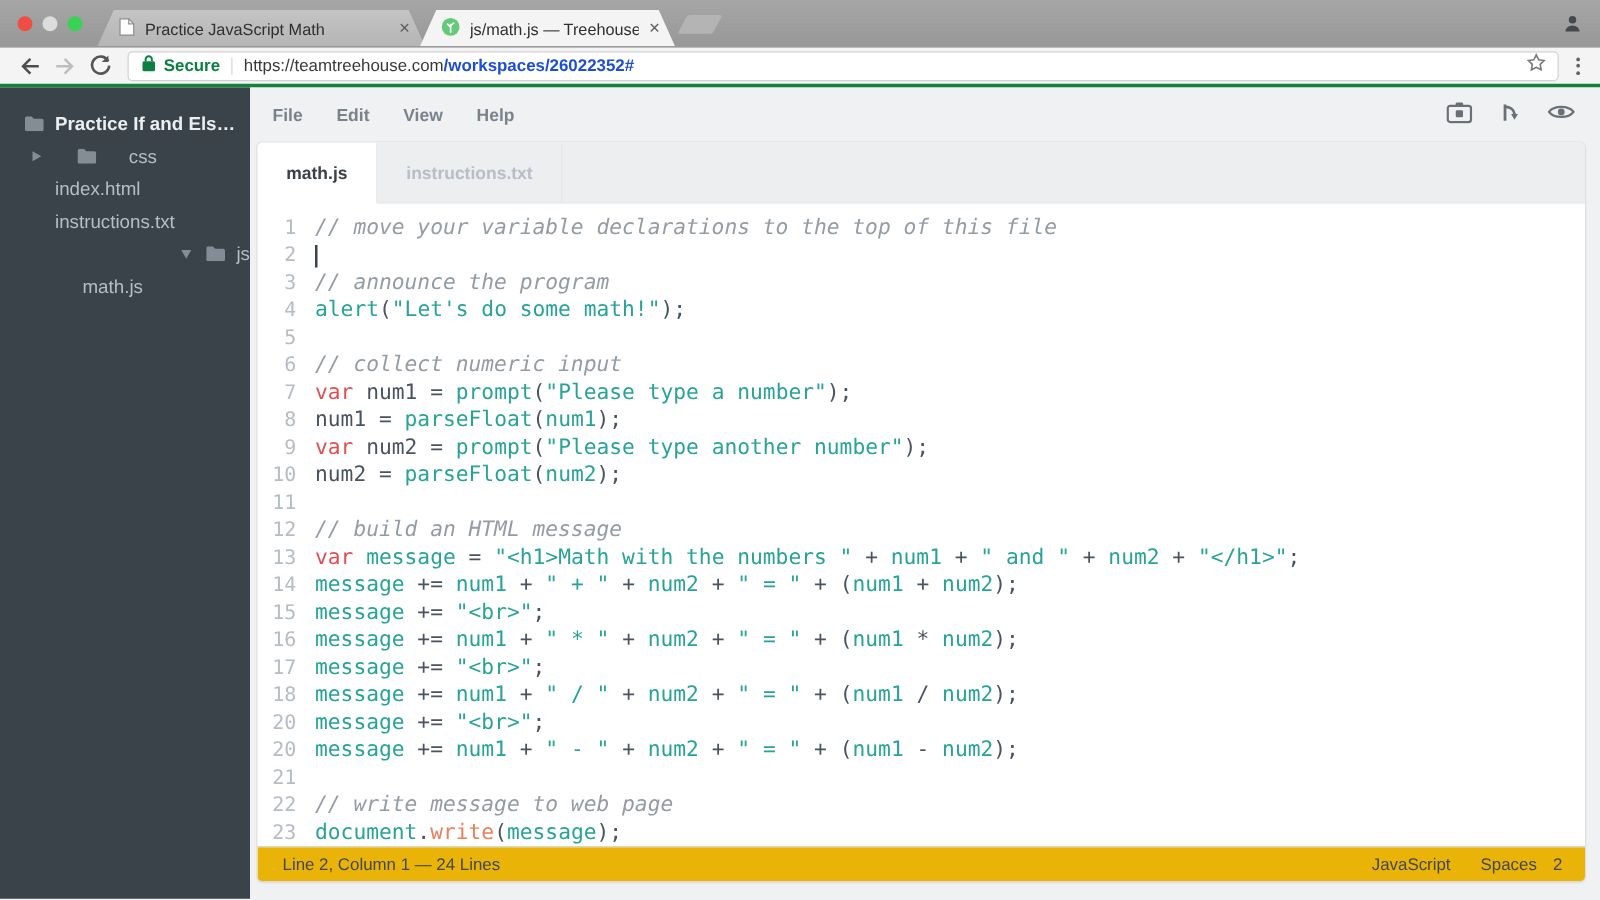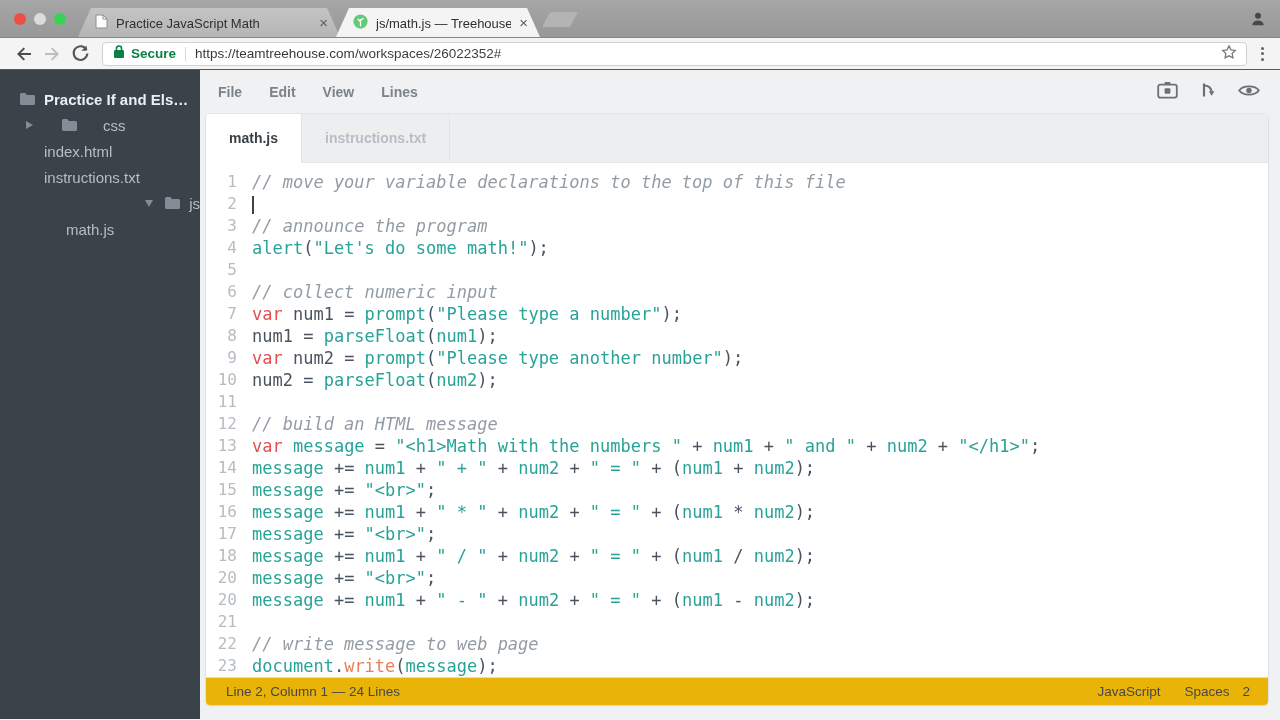--- a/index.html
+++ b/index.html
@@ -18,30 +18,30 @@
           font-size:13px; color:#2d2f31; }
   .btab.inactive { background:linear-gradient(#c4c4c4,#b5b5b5); left:78px; width:262px; }
   .btab.activeb { background:#f4f4f4; left:336px; width:204px; }
   .btab .ttl { flex:1; overflow:hidden; white-space:nowrap; margin:2px 6px 0 8px; }
   .tclose { font-size:15px; color:#5e5e5e; line-height:1; padding:0 2px; }
   .newtab-stub { position:absolute; left:546px; top:12px; width:28px; height:15px;
                  background:#b4b4b4; transform:skewX(-28deg); border-radius:2px; }
   .profile { position:absolute; right:14px; top:11px; }
 
   
-  .toolbar { height:32px; background:#f4f4f4; border-bottom:1px solid #15803d;
+  .toolbar { height:32px; background:#f4f4f4; border-bottom:3px solid #15803d;
              display:flex; align-items:center; padding:0 10px; }
   .navbtn { width:28px; display:flex; justify-content:center; align-items:center; }
   .urlbar { flex:1; height:24px; background:#fff; border:1px solid #d2d2d2; border-radius:4px;
             margin:0 8px 0 8px; display:flex; align-items:center; padding:0 8px 0 10px; }
   .secure-label { color:#0b8043; font-size:13.5px; font-weight:bold; margin:0 9px 0 6px; }
   .url-sep { width:1px; height:14px; background:#d8d8d8; margin-right:9px; }
   .url { font-size:13.5px; white-space:nowrap; overflow:hidden; flex:1; }
   .url .host { color:#36393c; }
-  .url .path { color:#404040; }
+  .url .path { color:#1d4ed8;font-weight:bold; }
   .dots { display:flex; flex-direction:column; gap:2.5px; padding:0 6px; }
   .dots i { width:3px; height:3px; border-radius:50%; background:#5f6368; }
 
   
   .main { display:flex; height:649px; }
   .sidebar { width:200px; background:#3a424a; flex:none; padding-top:16px; }
   .srow { display:flex; align-items:center; height:26px; color:#b6bec5; font-size:15px; }
   .srow.root { color:#eceff1; font-weight:bold; }
   .srow .arrow { width:0; height:0; margin-right:12px; flex:none; }
   .srow .arrow.right { border-left:7px solid #848d95; border-top:4.5px solid transparent; border-bottom:4.5px solid transparent; }
@@ -196,21 +196,21 @@
         <span>math.js</span>
       </div>
     </aside>
 
   <div class="editor-pane">
     <div class="menubar">
       <span style="display:flex">
           <span class="menu-item">File</span>
           <span class="menu-item">Edit</span>
           <span class="menu-item">View</span>
-          <span class="menu-item">Lines</span>
+          <span class="menu-item">Help</span>
         </span>
       <span class="spacer"></span>
       <span class="action-icons">
         <span>
           <svg width="21" height="18" viewBox="0 0 21 18">
               <rect x="1.2" y="3.6" width="18.6" height="13" rx="2" fill="none" stroke="#6b7076" stroke-width="1.8"></rect>
               <rect x="7.5" y="1" width="6" height="3" rx="1" fill="#6b7076"></rect>
               <rect x="7.6" y="7.2" width="5.8" height="5.6" rx="1" fill="#6b7076"></rect>
             </svg>
         </span>

